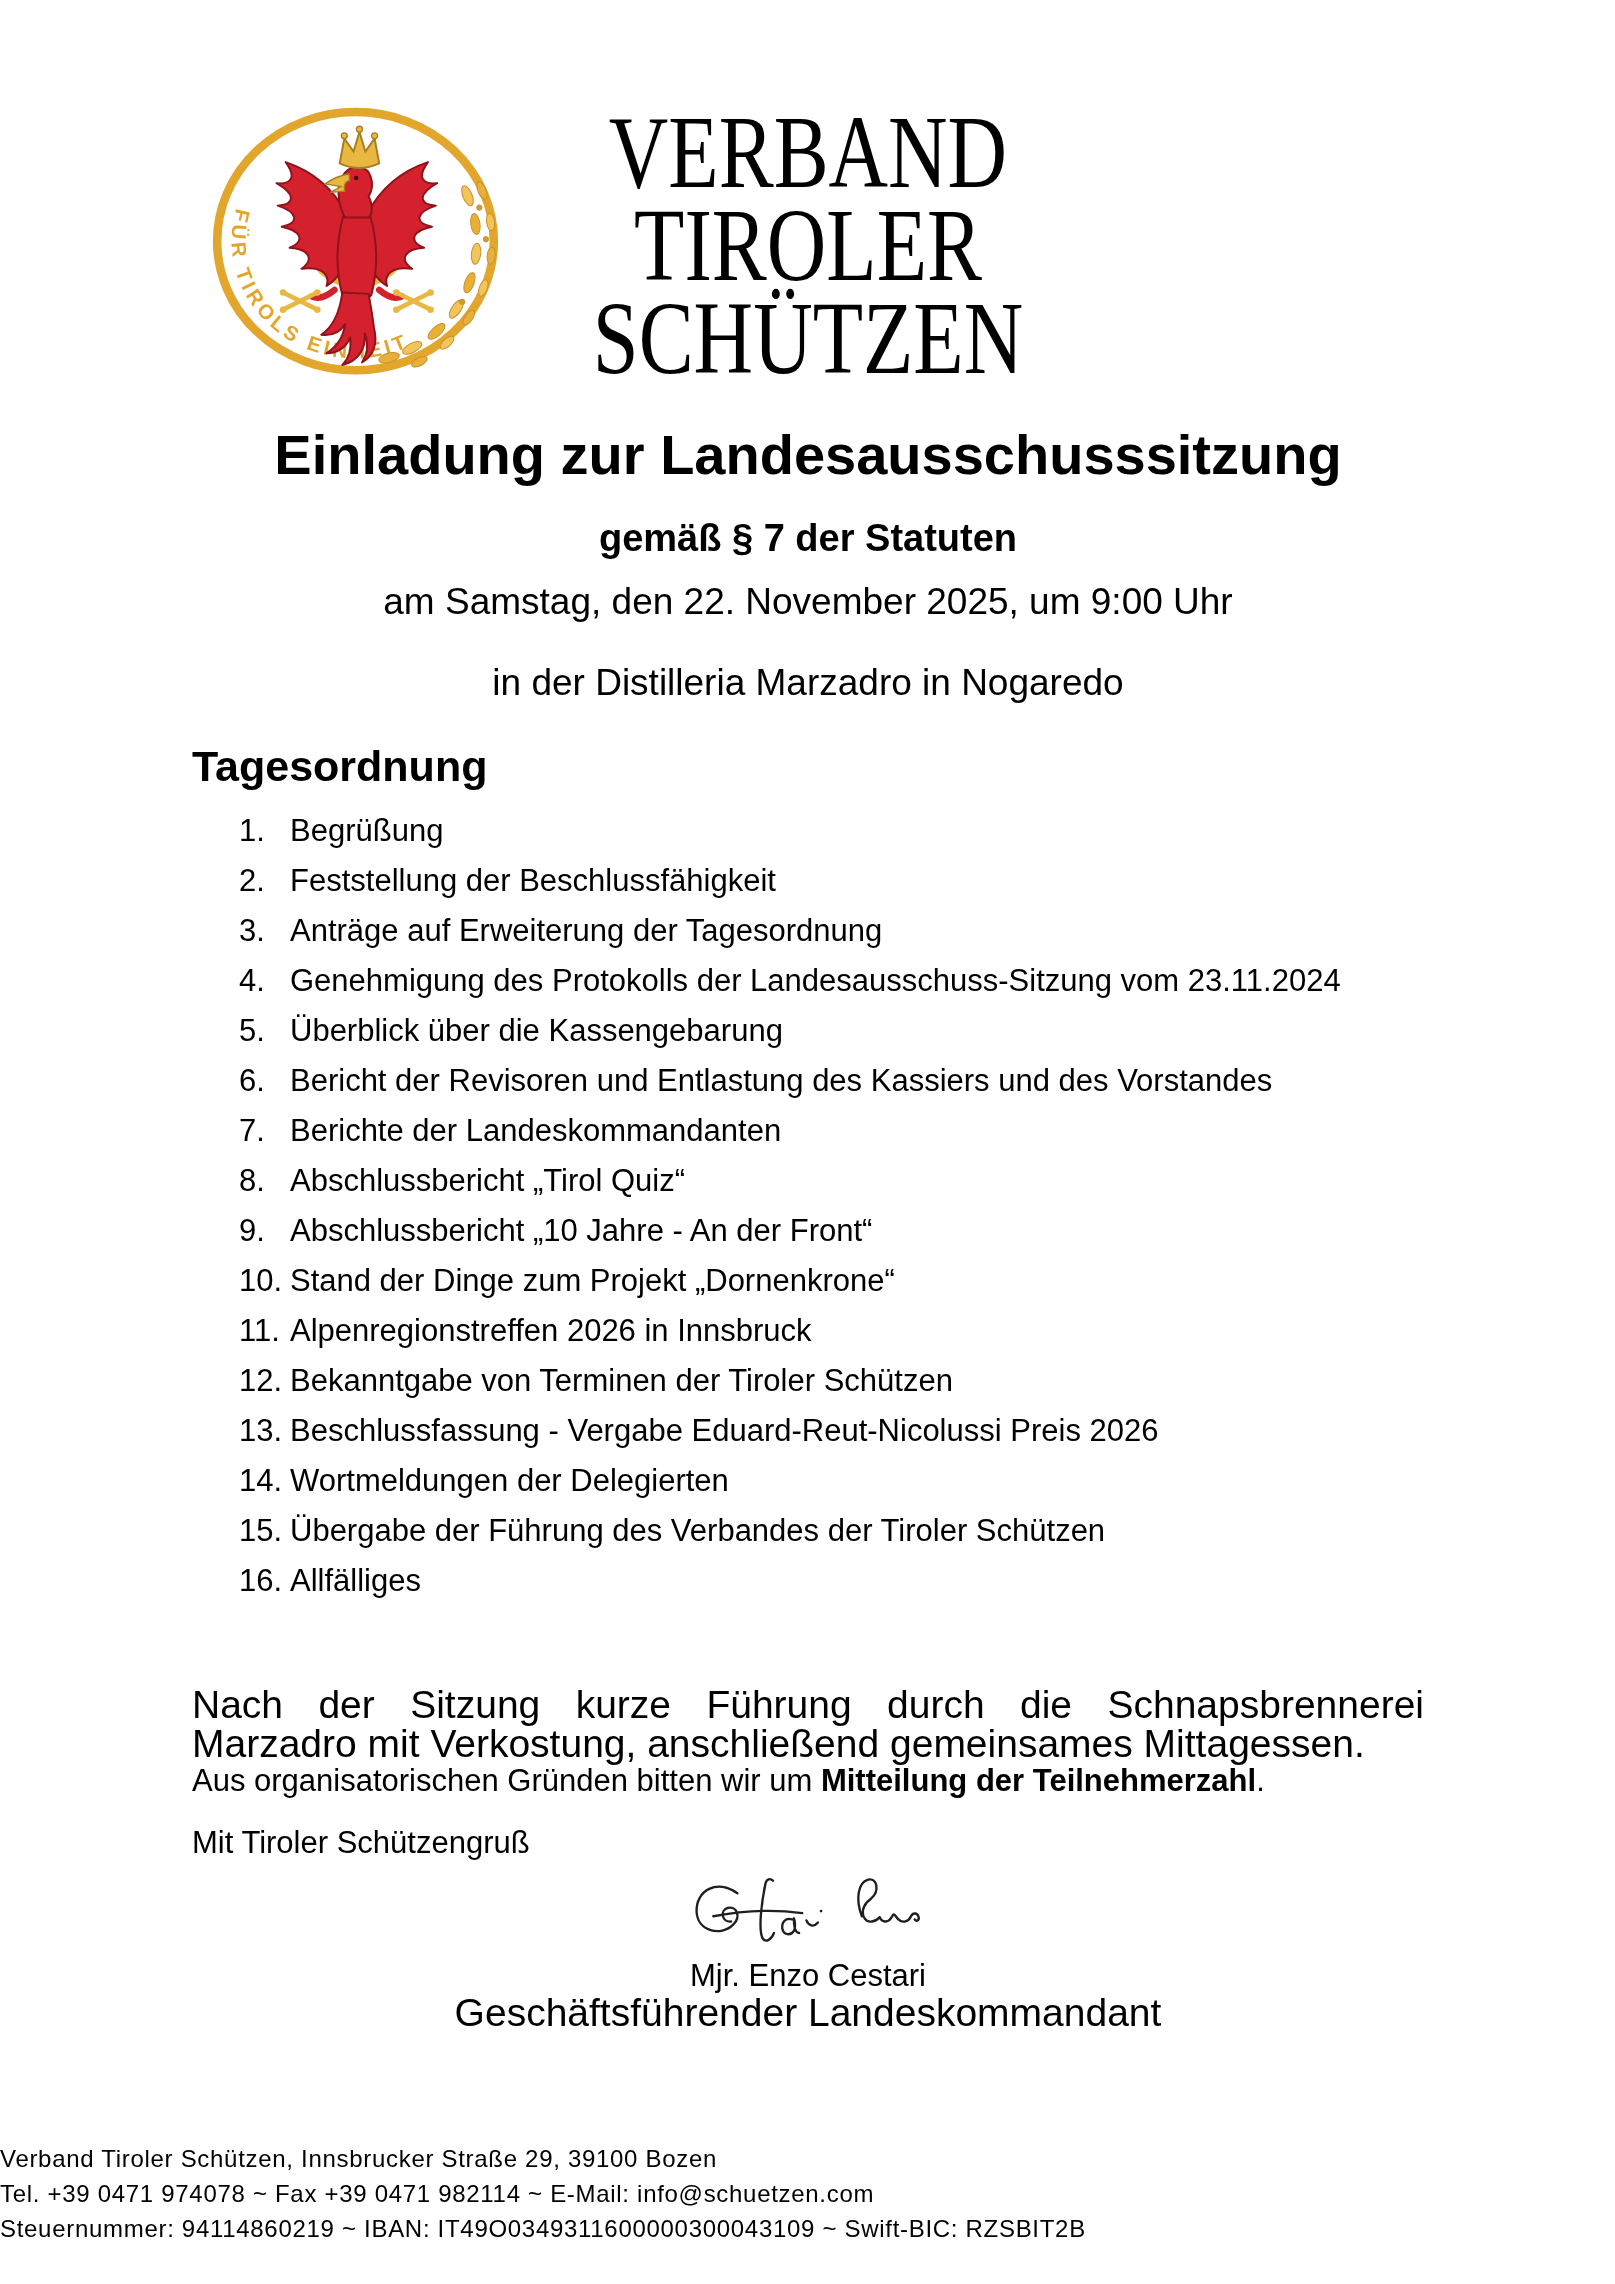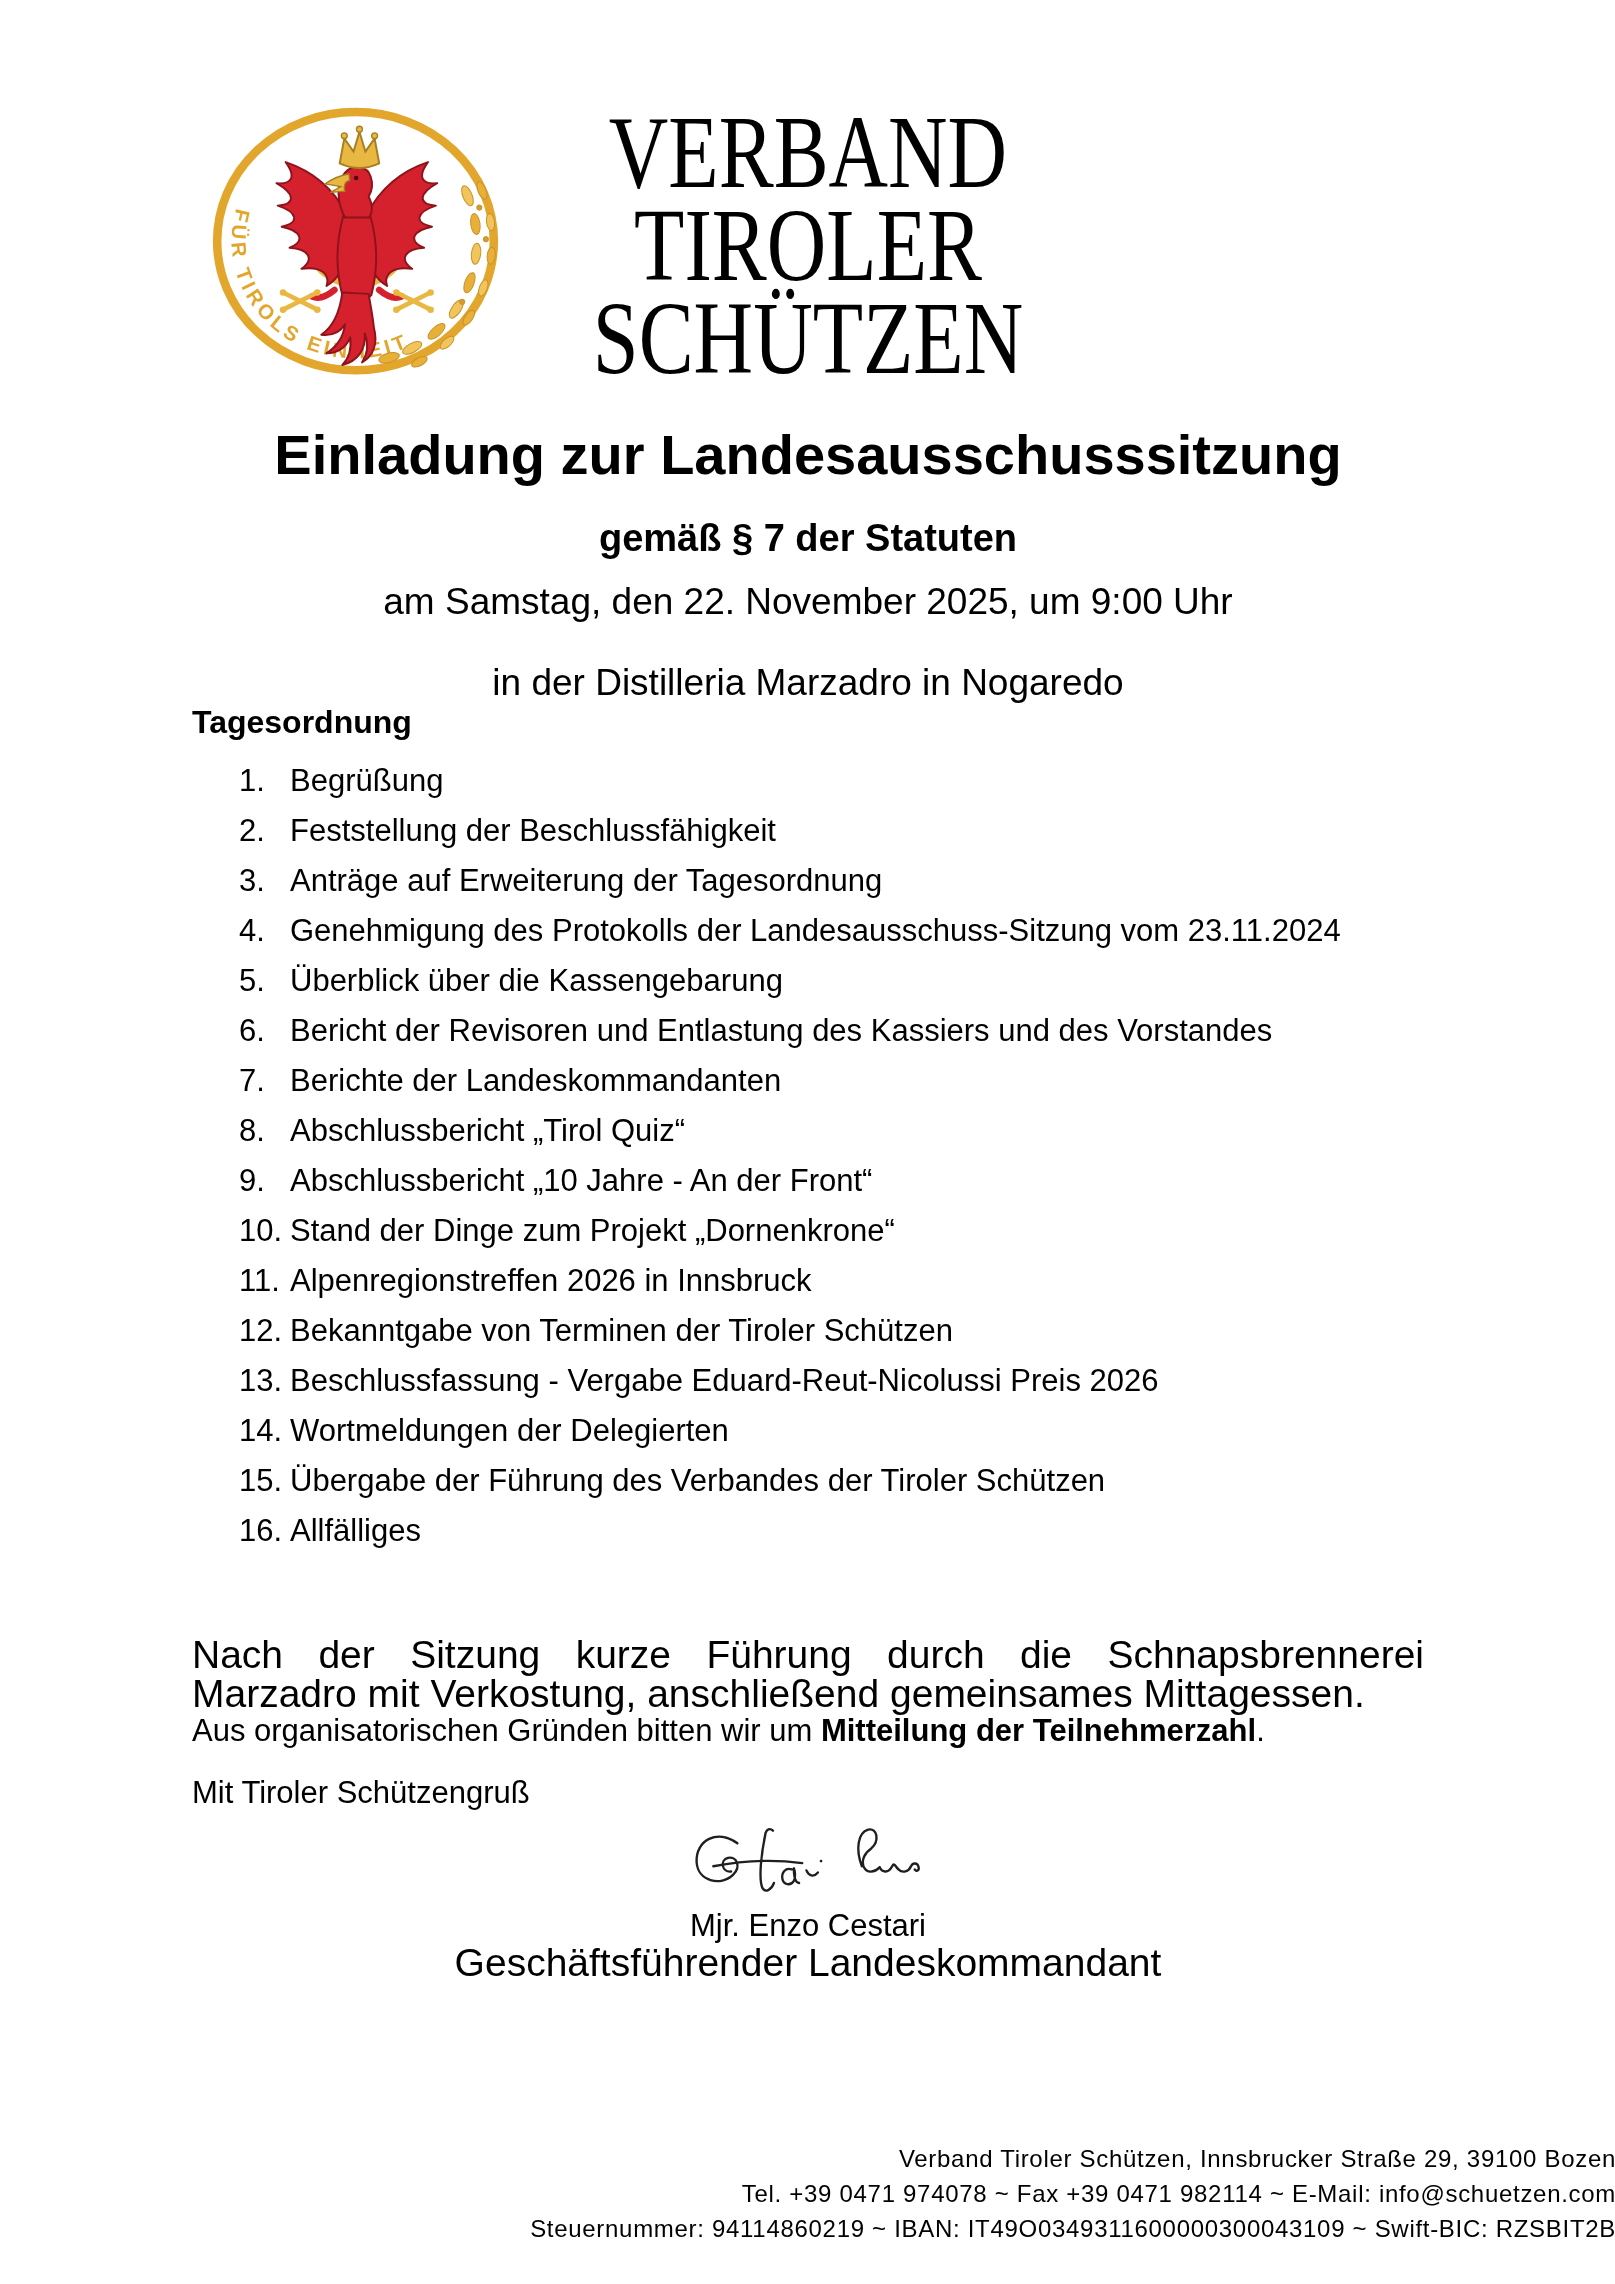--- a/index.html
+++ b/index.html
@@ -38,21 +38,21 @@
     text-align: center;
     font-size: 56px;
     font-weight: bold;
     letter-spacing: 0px;
   }
   .sub1 { margin-top: 30px; text-align: center; font-size: 38px; font-weight: bold; }
   .sub2 { margin-top: 21px; text-align: center; font-size: 37px; }
   .sub3 { margin-top: 39px; text-align: center; font-size: 37px; }
   .intro { margin-top: 37px; font-size: 31px; }
   
-  .agenda-title { font-size: 32px; font-weight: bold; }
+  .agenda-title { margin-top: 38px; font-size: 43px; font-weight: bold; }
   ol.agenda { list-style: none; margin: 22px 0 0 0; padding: 0; }
   ol.agenda li {
     position: relative;
     padding-left: 98px;
     font-size: 31px;
     line-height: 35px;
     margin-bottom: 15px;
   }
   ol.agenda li .num { position: absolute; left: 47px; top: 0; }
   
@@ -62,25 +62,24 @@
   .p3 { margin-top: 26px; font-size: 31px; }
   
   .sig-block { margin-top: 5.2px; text-align: center; }
   .sig-svg { width: 251px; height: 89px; display: inline-block; }
   .sig-name { font-size: 31px; line-height: 37px; text-align: center; }
   .sig-role { font-size: 39px; line-height: 37px; text-align: center; }
   
   .footer {
     position: absolute;
     left: 0; right: 0; bottom: 38px;
-    text-align: right;
+    text-align: left;
     font-size: 24px;
     line-height: 35px;
     letter-spacing: 0.7px;
-    padding-left: 32px;
   }
 </style>
 </head>
 <body>
 
 <div class="page">
 
   <div class="header">
 
     <div class="logo-box">

